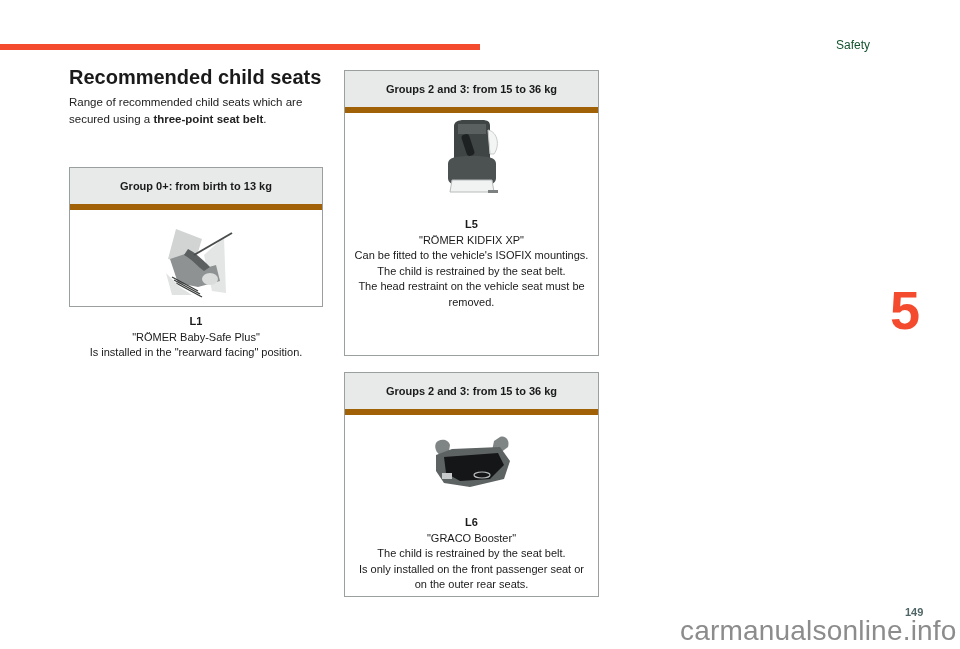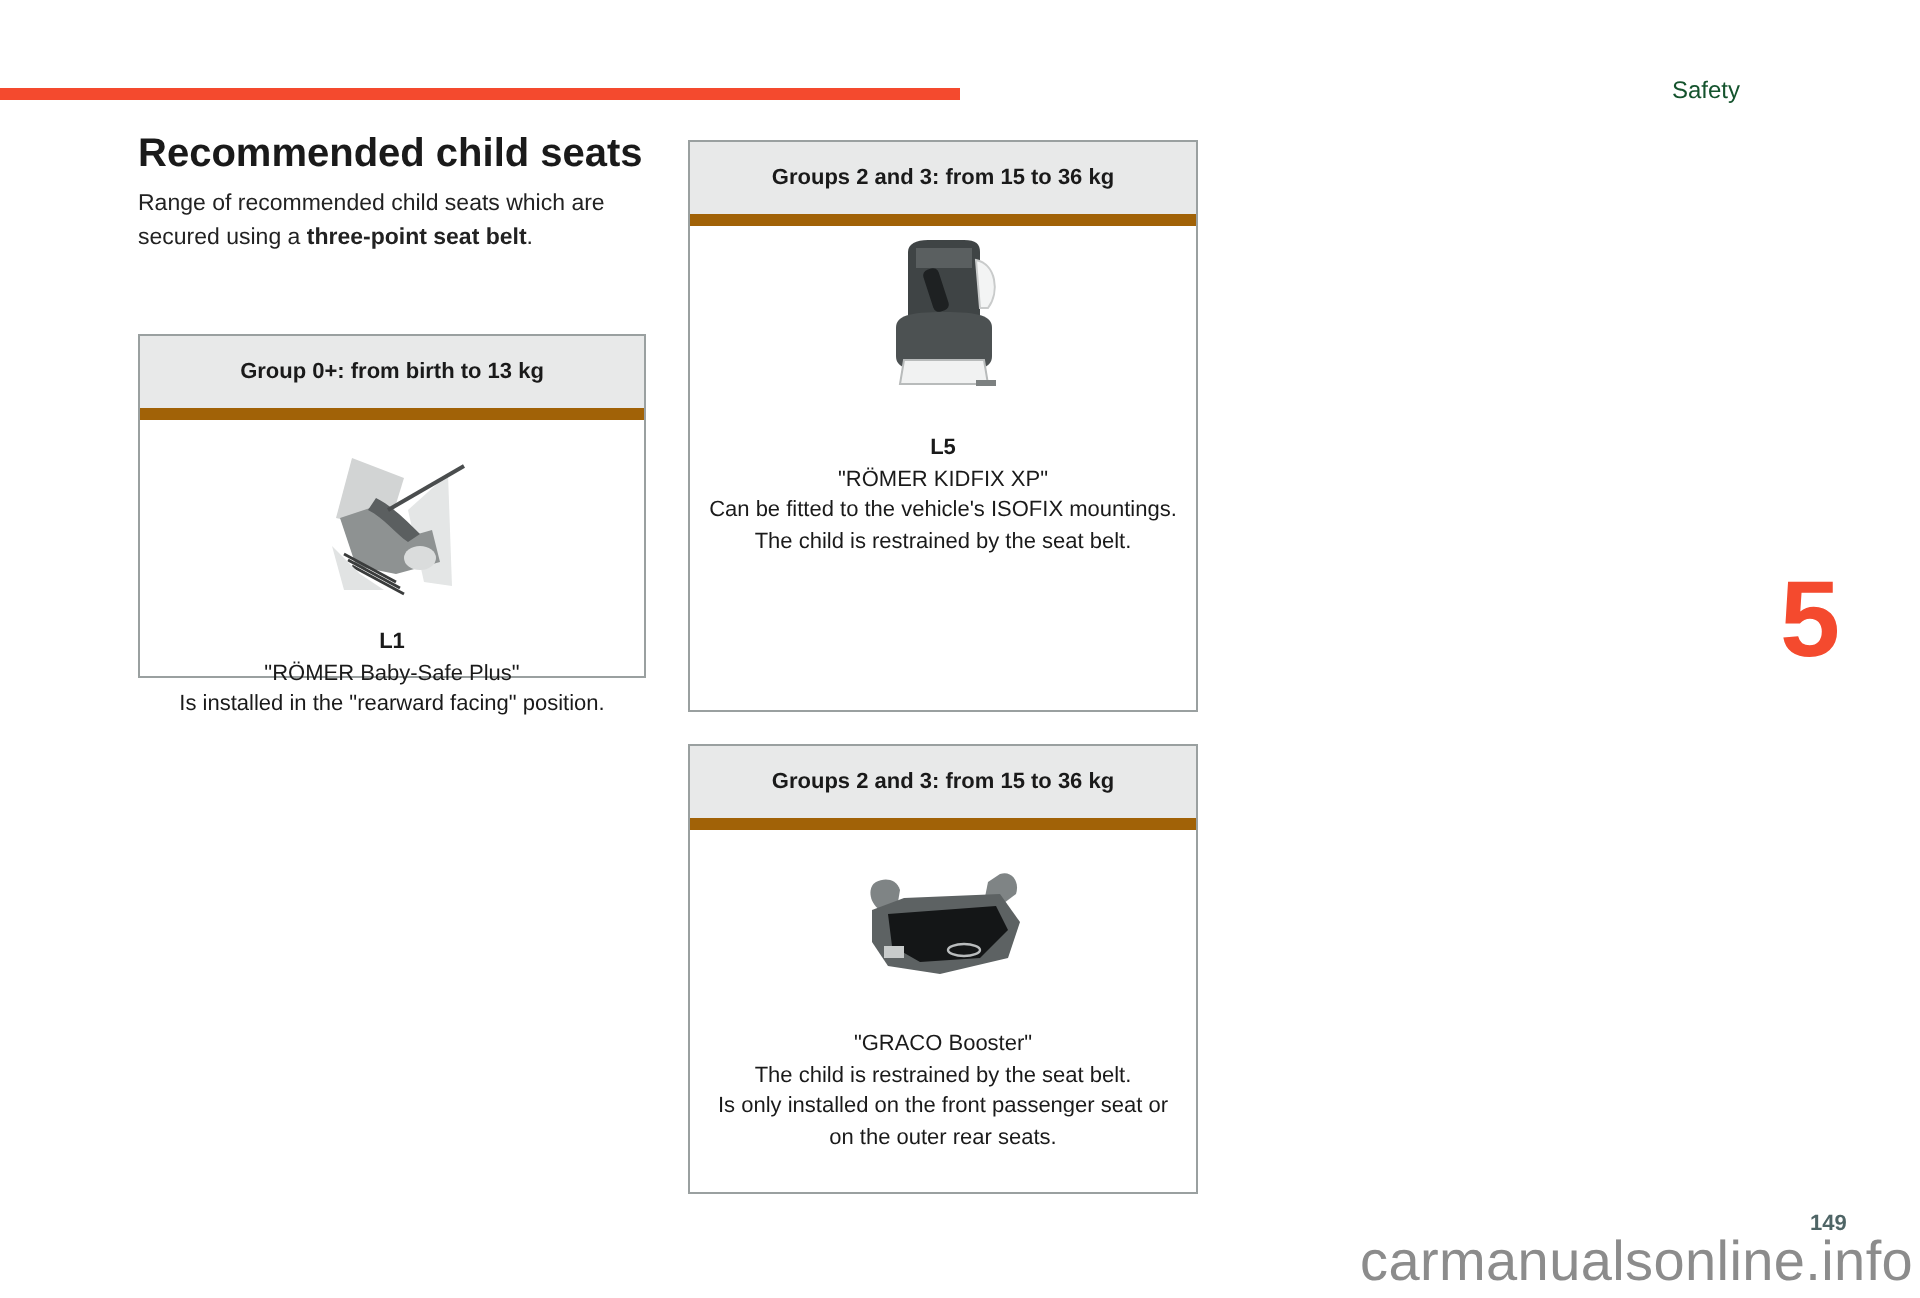--- a/index.html
+++ b/index.html
@@ -50,21 +50,21 @@
   }
   .seat-card .card-image {
     display: flex; justify-content: center; align-items: center;
   }
   .seat-card .card-body {
     text-align: center; font-size: 11px; line-height: 15.5px; color: #1a1a1a;
     padding: 0 8px;
   }
   .seat-card .code { font-weight: bold; }
 
-  #card-l1 { left: 69px; top: 167px; width: 254px; height: 172px; }
+  #card-l1 { left: 69px; top: 167px; width: 254px; height: 140px; }
   #card-l1 .card-image { height: 92px; margin-top: 6px; }
   #card-l1 .card-body { margin-top: 6px; }
 
   #card-l5 { left: 344px; top: 70px; width: 255px; height: 286px; }
   #card-l5 .card-image { height: 84px; margin-top: 4px; }
   #card-l5 .card-body { margin-top: 16px; }
 
   #card-l6 { left: 344px; top: 372px; width: 255px; height: 225px; }
   #card-l6 .card-image { height: 70px; margin-top: 12px; }
   #card-l6 .card-body { margin-top: 18px; }
@@ -115,36 +115,38 @@
       <path d="M6,44 C6,38 12,36 30,36 C48,36 54,38 54,44 L54,58 C54,64 48,66 30,66 C12,66 6,64 6,58 Z" fill="#4c5152"></path>
       <path d="M10,60 L50,60 L52,72 L8,72 Z" fill="#f1f2f2" stroke="#b8bbbb"></path>
       <rect x="46" y="70" width="10" height="3" fill="#7c8080"></rect>
     </svg>
   </div>
   <div class="card-body">
     <div class="code">L5</div>
     <div>"RÖMER KIDFIX XP"</div>
     <div>Can be fitted to the vehicle's ISOFIX mountings.</div>
     <div>The child is restrained by the seat belt.</div>
+    <div>The head restraint on the vehicle seat must be removed.</div>
   </div>
 </div>
 
 <div class="seat-card" id="card-l6">
   <div class="card-header">Groups 2 and 3: from 15 to 36 kg</div>
   <div class="card-image">
     <svg width="84" height="58" viewBox="0 0 84 58">
       <path d="M8,8 C4,10 4,18 10,22 L18,24 L20,12 C18,6 12,6 8,8 Z" fill="#7f8485"></path>
       <path d="M70,4 C76,2 80,8 78,14 L70,20 L62,18 L64,8 Z" fill="#7f8485"></path>
       <path d="M6,22 L22,16 L70,14 L80,28 L74,46 L40,54 L14,50 L6,38 Z" fill="#5d6263"></path>
       <path d="M14,24 L68,20 L74,32 L60,46 L30,48 L16,40 Z" fill="#141617"></path>
       <ellipse cx="52" cy="42" rx="8" ry="3" fill="none" stroke="#b9bcbd" stroke-width="1.2"></ellipse>
       <rect x="12" y="40" width="10" height="6" fill="#c8cbcb"></rect>
     </svg>
   </div>
   <div class="card-body">
+    <div class="code">L6</div>
     <div>"GRACO Booster"</div>
     <div>The child is restrained by the seat belt.</div>
     <div>Is only installed on the front passenger seat or on the outer rear seats.</div>
   </div>
 </div>
 
 <div class="page-num">149</div>
 <div class="watermark">carmanualsonline.info</div>
 
 </body></html>

